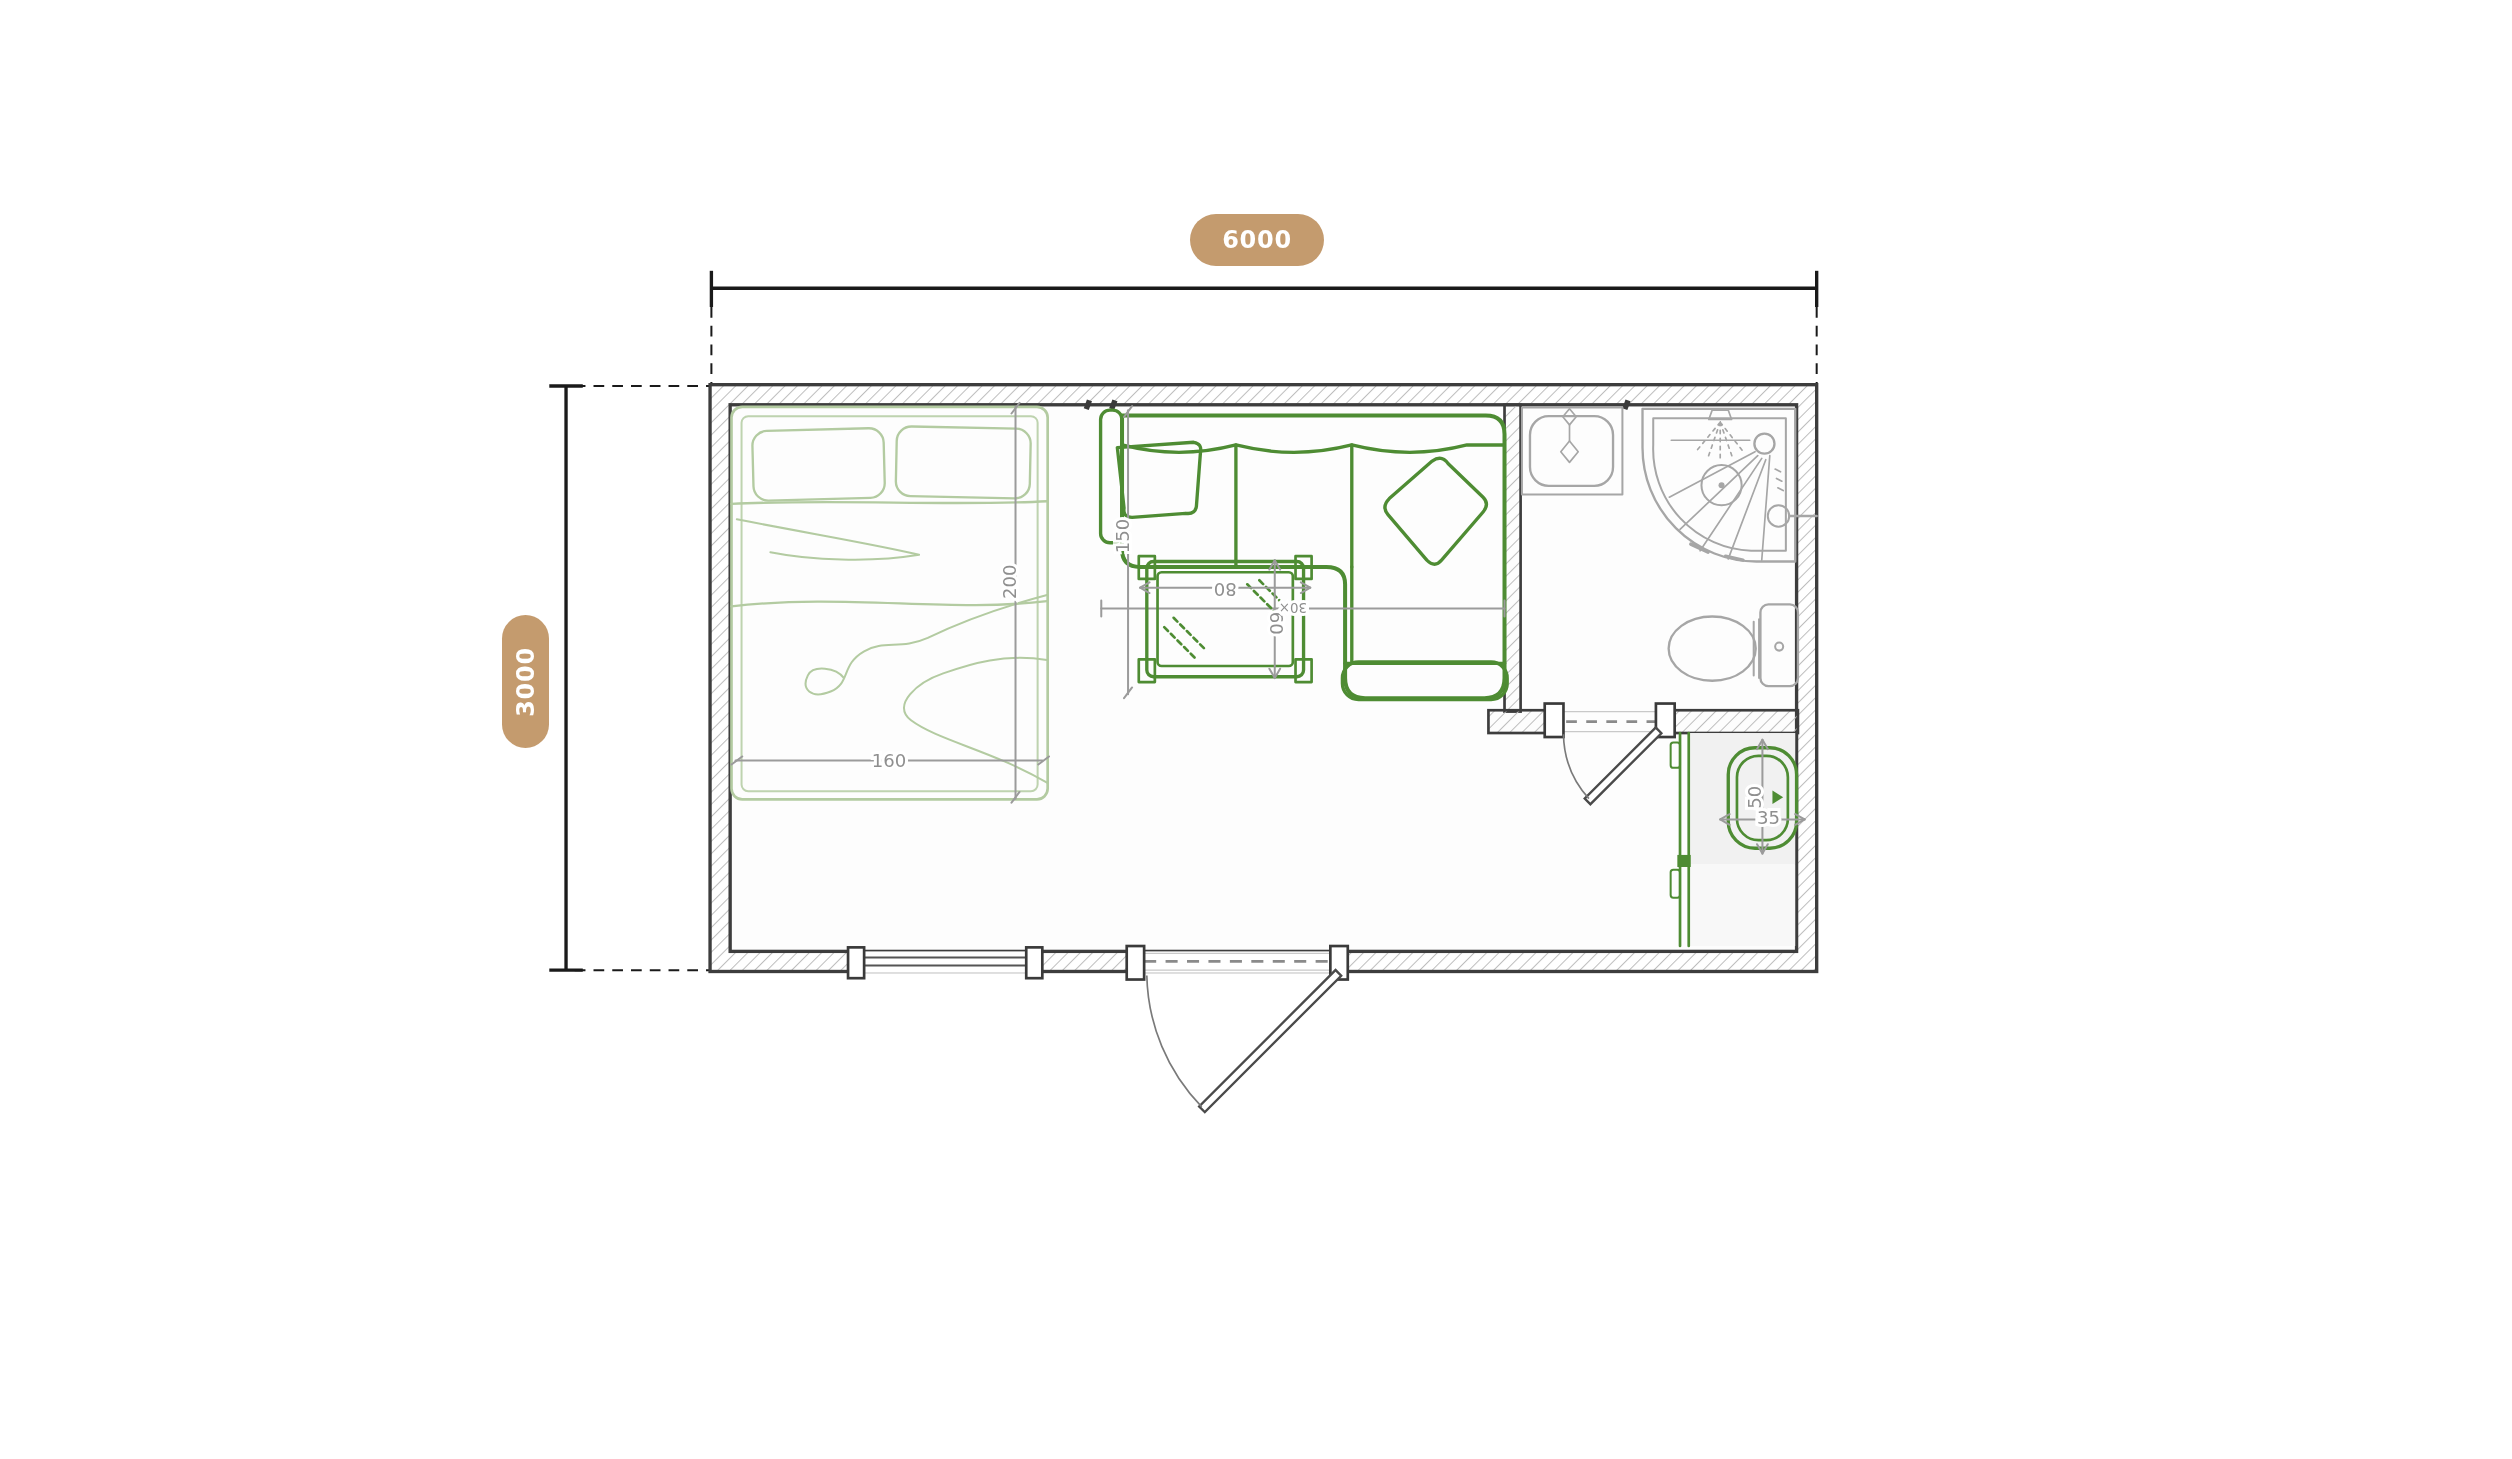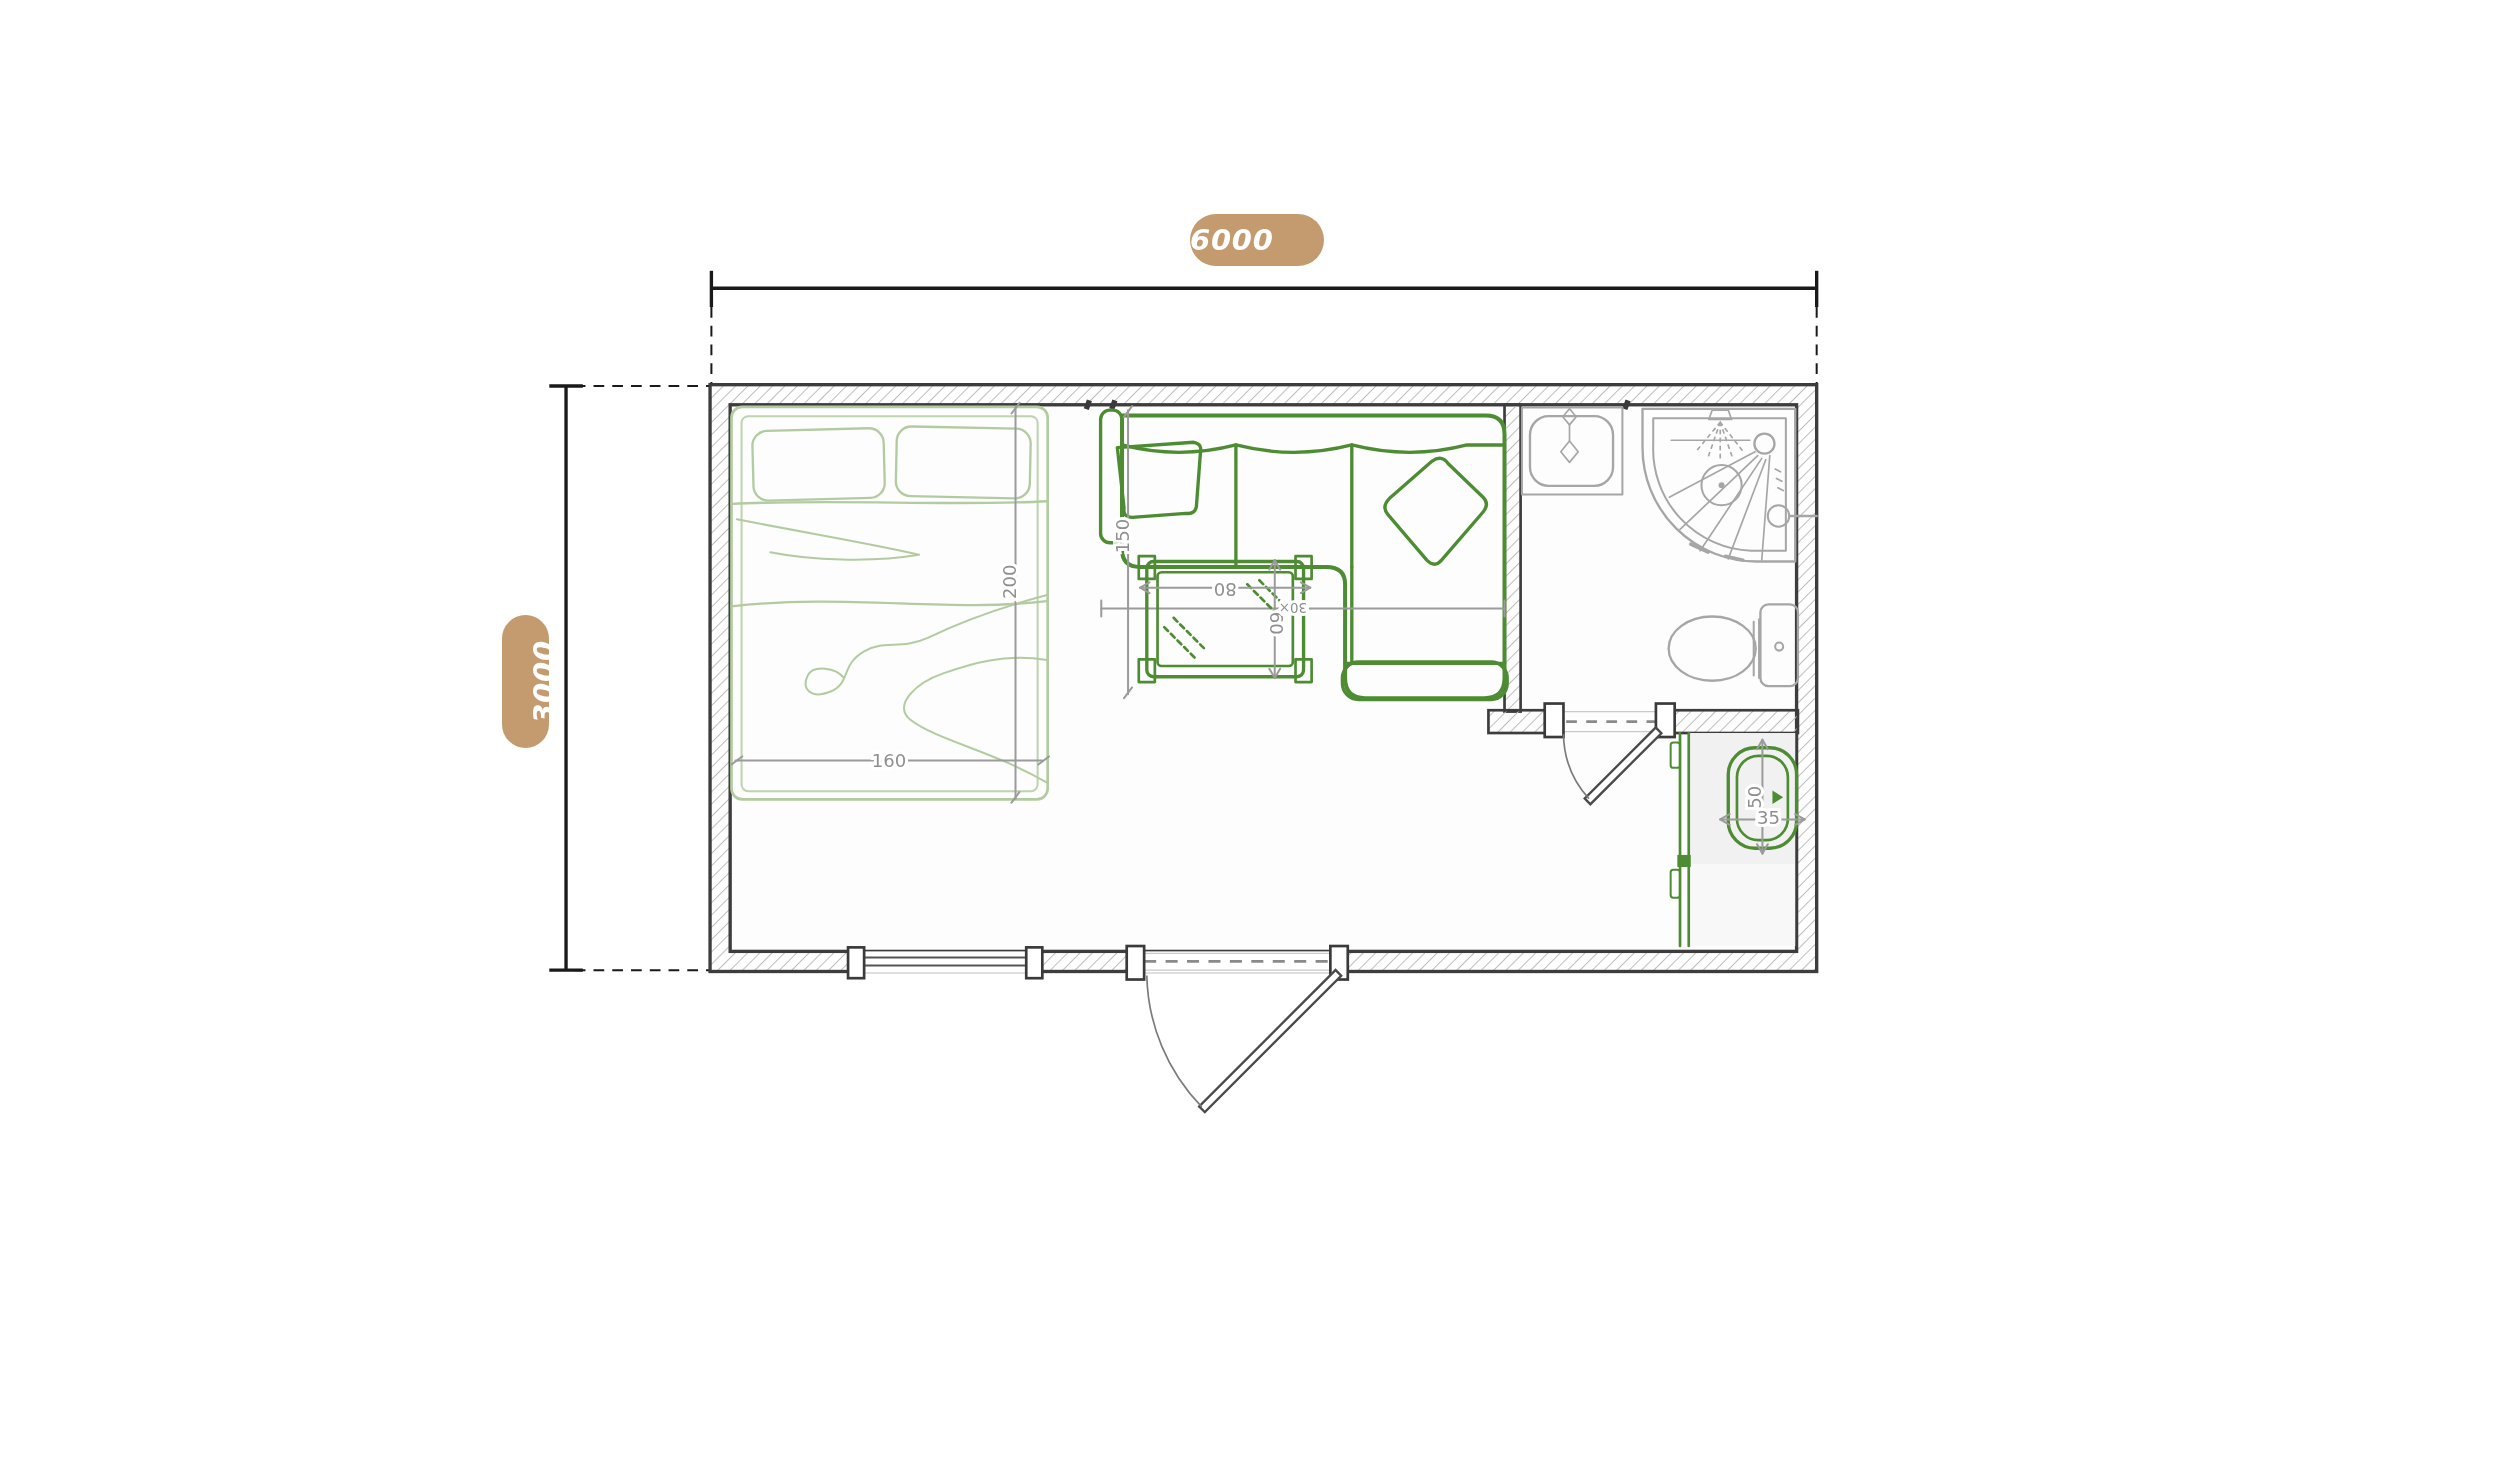--- a/index.html
+++ b/index.html
@@ -21,22 +21,22 @@
   .dim{stroke:var(--dim-gray);fill:none;stroke-linecap:round;}
   .blk{stroke:var(--dim-black);fill:none;}
   .jamb{fill:#ffffff;stroke:#3a3a3a;}
   .leaf{fill:#ffffff;stroke:#4a4a4a;}
   .dim-label{font-family:"DejaVu Sans",sans-serif;font-size:27px;font-weight:500;
              fill:var(--dim-text);stroke:#ffffff;stroke-width:9px;paint-order:stroke;
              text-anchor:middle;dominant-baseline:middle;}
   .dim-label-sm{font-size:20px;}
   
   .badge{position:absolute;background:var(--badge-bg);color:var(--badge-text);
-         display:flex;align-items:center;
-         font-weight:bold;font-size:29px;letter-spacing:0.7px;font-style:italic;}
+         display:flex;align-items:center;justify-content:center;
+         font-weight:bold;font-size:24px;letter-spacing:0.7px;}
   .badge-h{left:1190px;top:214px;width:134px;height:52px;border-radius:27px;}
   .badge-v{left:502px;top:615px;width:47px;height:133px;border-radius:24px;}
   .badge-v span{transform:rotate(-90deg);white-space:nowrap;}
 </style>
 </head>
 <body>
 
 <div class="stage">
 
   <svg width="2512" height="1460" viewBox="0 0 3750 2179">

